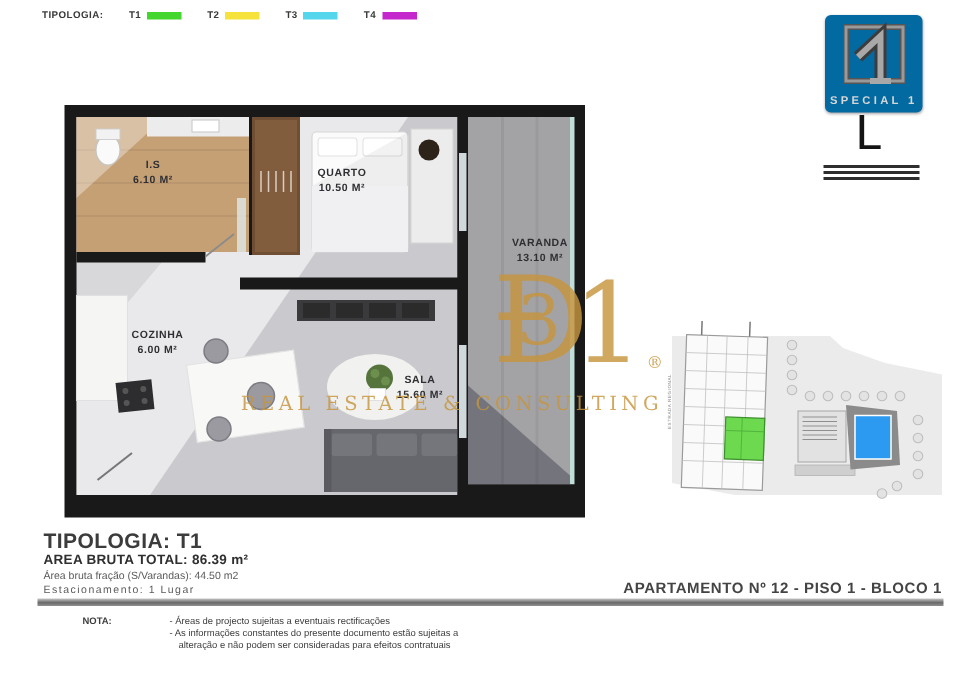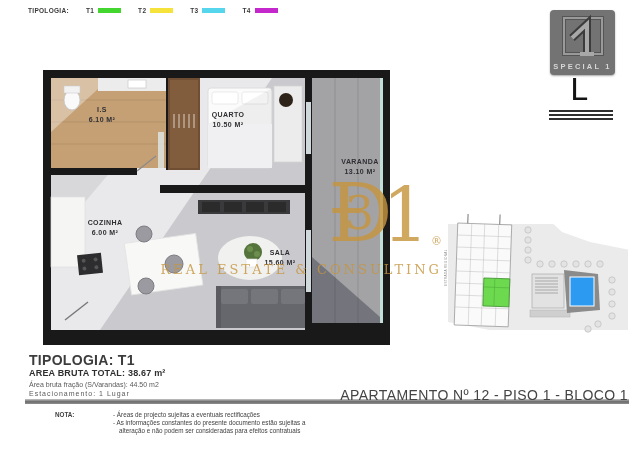--- a/index.html
+++ b/index.html
@@ -6,21 +6,21 @@
   .canvas{position:relative;width:640px;height:453px;background:#ffffff;overflow:hidden;
           font-family:"Liberation Sans",sans-serif;color:#333;}
 
   
   .legend{position:absolute;left:28px;top:7px;display:flex;align-items:center;gap:9px;
           font-size:6.5px;font-weight:700;color:#3a3a3a;letter-spacing:.3px;}
   .legend .item{display:flex;align-items:center;gap:4px;margin-left:8px;}
   .swatch{width:23px;height:5px;display:inline-block;}
 
   
-  .logo-box{position:absolute;left:550px;top:10px;width:65px;height:65px;background:#737373;
+  .logo-box{position:absolute;left:550px;top:10px;width:65px;height:65px;background:#0369a1;
             border-radius:4px;display:flex;flex-direction:column;align-items:center;justify-content:flex-end;
             box-shadow:0 1px 2px rgba(0,0,0,.35);}
   .logo-caption{color:#d6d6d6;font-size:7.5px;letter-spacing:2.2px;font-weight:700;margin-bottom:4px;}
   .logo-glyph{position:absolute;top:4px;left:8px;}
   .brand-mark{position:absolute;left:570px;top:74px;font-size:31px;font-weight:400;color:#141414;
               font-family:"DejaVu Sans",sans-serif;line-height:1;}
   .brand-lines{position:absolute;left:549px;top:110px;width:64px;}
   .brand-lines div{height:2px;background:#2e2e2e;margin-bottom:2px;}
 
   
@@ -45,21 +45,21 @@
   .street-label{font-size:3px;fill:#8a8a8a;font-family:"Liberation Sans",sans-serif;letter-spacing:.4px;}
 
   
   .sum-tipologia{position:absolute;left:29px;top:352px;font-size:14px;font-weight:700;color:#3c3c3c;letter-spacing:.3px;}
   .sum-area{position:absolute;left:29px;top:368px;font-size:9px;font-weight:700;color:#2f2f2f;letter-spacing:.2px;}
   .sum-fracao{position:absolute;left:29px;top:381px;font-size:7px;color:#5a5a5a;}
   .sum-park{position:absolute;left:29px;top:390px;font-size:7px;color:#5a5a5a;letter-spacing:1px;}
 
   .divider-bar{position:absolute;left:25px;top:399px;width:604px;height:5px;
                background:linear-gradient(180deg,#c6c6c6,#6a6a6a 55%,#919191);}
-  .apt-ref{position:absolute;right:12px;top:387px;font-size:14px;font-weight:400;color:#444;letter-spacing:.4px;}
+  .apt-ref{position:absolute;right:12px;top:387px;font-size:10px;font-weight:700;color:#444;letter-spacing:.4px;}
 
   
   .nota{position:absolute;left:55px;top:411px;font-size:6.3px;color:#3d3d3d;line-height:8px;}
   .nota-label{position:absolute;left:0;top:0;font-weight:700;}
   .nota-lines{margin-left:58px;}
   .nota-line3{margin-left:6px;}
 </style>
 </head>
 <body>
 
@@ -265,21 +265,21 @@
         <circle cx="172" cy="78" r="3.2"></circle>
         <circle cx="172" cy="90" r="3.2"></circle>
         <circle cx="172" cy="102" r="3.2"></circle>
       <circle cx="158" cy="110" r="3.2"></circle>
         <circle cx="148" cy="115" r="3.2"></circle>
     </g>
     <text class="street-label" x="-72" y="7" transform="rotate(-90)">ESTRADA REGIONAL</text>
   </svg>
 
   <div class="sum-tipologia">TIPOLOGIA: T1</div>
-  <div class="sum-area">AREA BRUTA TOTAL: 38.67 m²</div>
+  <div class="sum-area">AREA BRUTA TOTAL: 86.39 m²</div>
   <div class="sum-fracao">Área bruta fração (S/Varandas): 44.50 m2</div>
   <div class="sum-park">Estacionamento: 1 Lugar</div>
 
   <div class="divider-bar"></div>
   <div class="apt-ref">APARTAMENTO Nº  12 - PISO 1 - BLOCO 1</div>
 
   <div class="nota">
     <span class="nota-label">NOTA:</span>
     <div class="nota-lines">
       <div>- Áreas de projecto sujeitas a eventuais rectificações</div>

